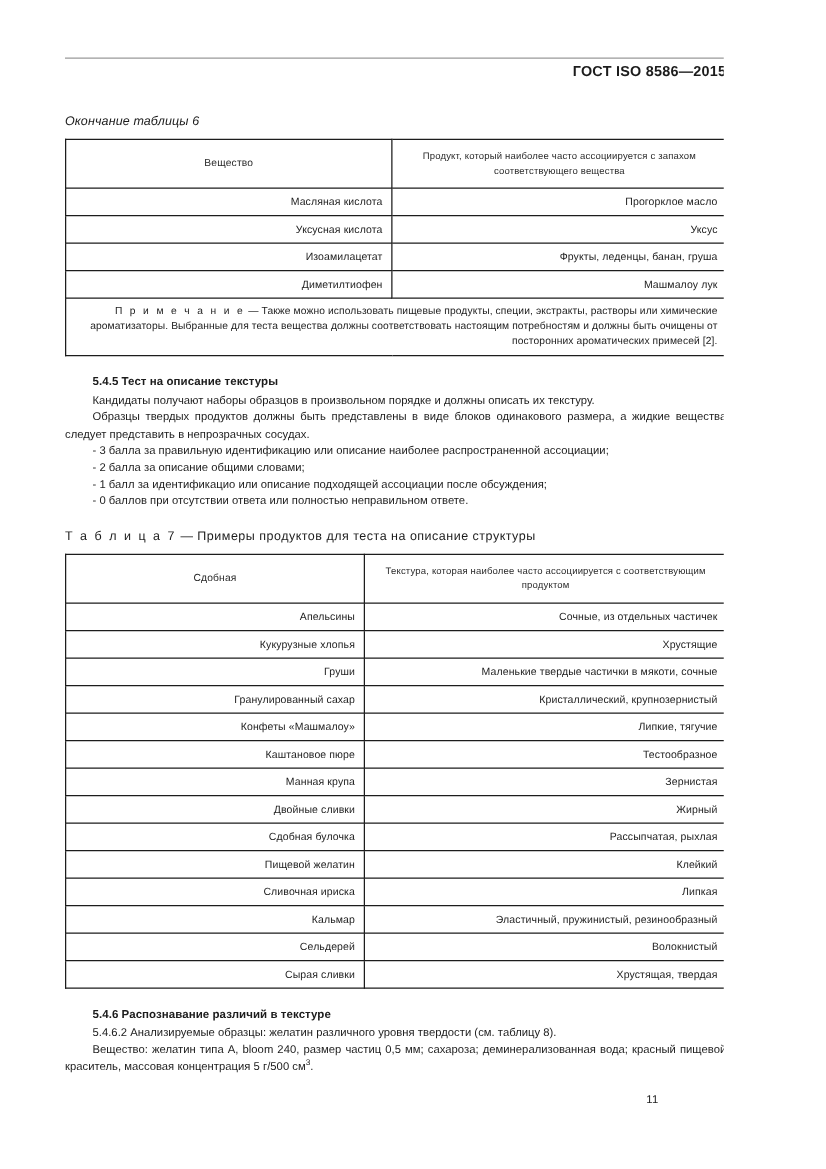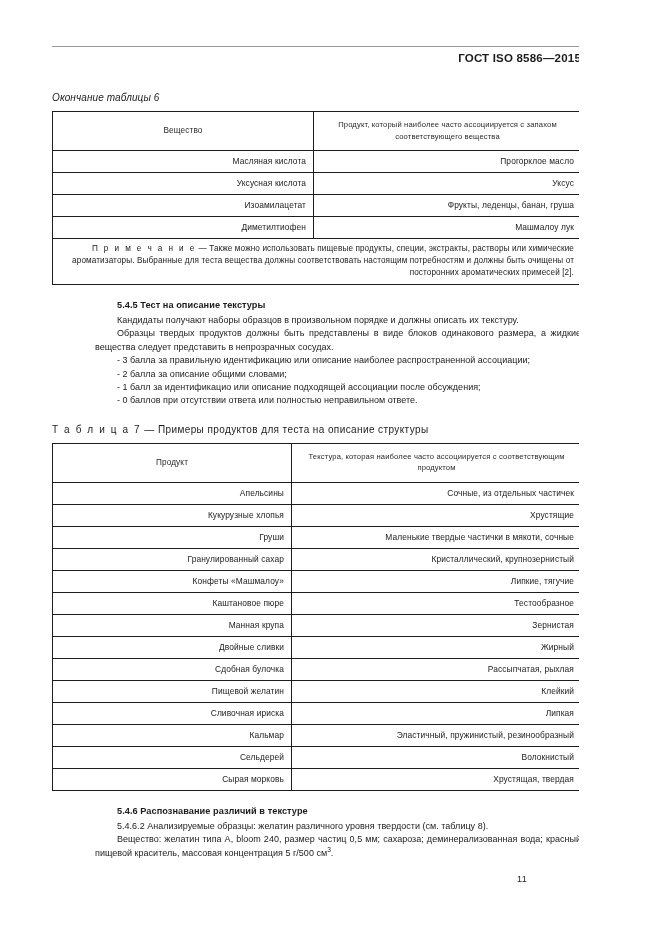--- a/index.html
+++ b/index.html
@@ -117,21 +117,20 @@
   
   .t6 col.c1 { width: 261px; }
   .t6 col.c2 { width: 268px; }
   
   .t7 col.c1 { width: 239px; }
   .t7 col.c2 { width: 290px; }
 
   
   .sec {
     margin-top: 14px;
-    margin-left: 43px;
   }
   h3.sec-head {
     font-size: 9.2px;
     font-weight: bold;
     margin: 0 0 2px 0;
     line-height: 13px;
     padding-left: 22px;
     letter-spacing: 0.05px;
   }
   p.para {
@@ -234,21 +233,21 @@
       <span>— Примеры продуктов для теста на описание структуры</span>
     </div>
 
     <table class="gost t7">
       <colgroup>
           <col class="c1">
           <col class="c2">
         </colgroup>
       <thead>
         <tr>
-          <th class="col-a">Продукт</th>
+          <th class="col-a">Сдобная</th>
           <th>Текстура, которая наиболее часто ассоциируется с соответствующим продуктом</th>
         </tr>
       </thead>
       <tbody>
         <tr>
           <td>Апельсины</td>
           <td>Сочные, из отдельных частичек</td>
         </tr>
         <tr>
           <td>Кукурузные хлопья</td>
@@ -292,21 +291,21 @@
         </tr>
         <tr>
           <td>Кальмар</td>
           <td>Эластичный, пружинистый, резинообразный</td>
         </tr>
         <tr>
           <td>Сельдерей</td>
           <td>Волокнистый</td>
         </tr>
         <tr>
-          <td>Сырая морковь</td>
+          <td>Сырая сливки</td>
           <td>Хрустящая, твердая</td>
         </tr>
       </tbody>
     </table>
 
     <div class="sec">
       <h3 class="sec-head">5.4.6 Распознавание различий в текстуре</h3>
       <p class="para sub">5.4.6.2 Анализируемые образцы: желатин различного уровня твердости (см. таблицу 8).</p>
       <p class="para"><span>Вещество: желатин типа А, bloom 240, размер частиц 0,5 мм; сахароза; деминерализованная вода; красный пищевой краситель, массовая концентрация 5 г/500 см</span><sup class="sup">3</sup><span>.</span></p>
     </div>

